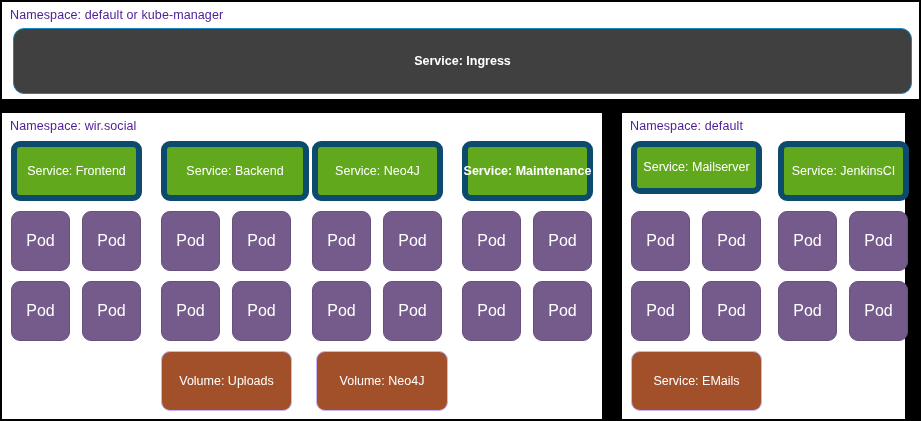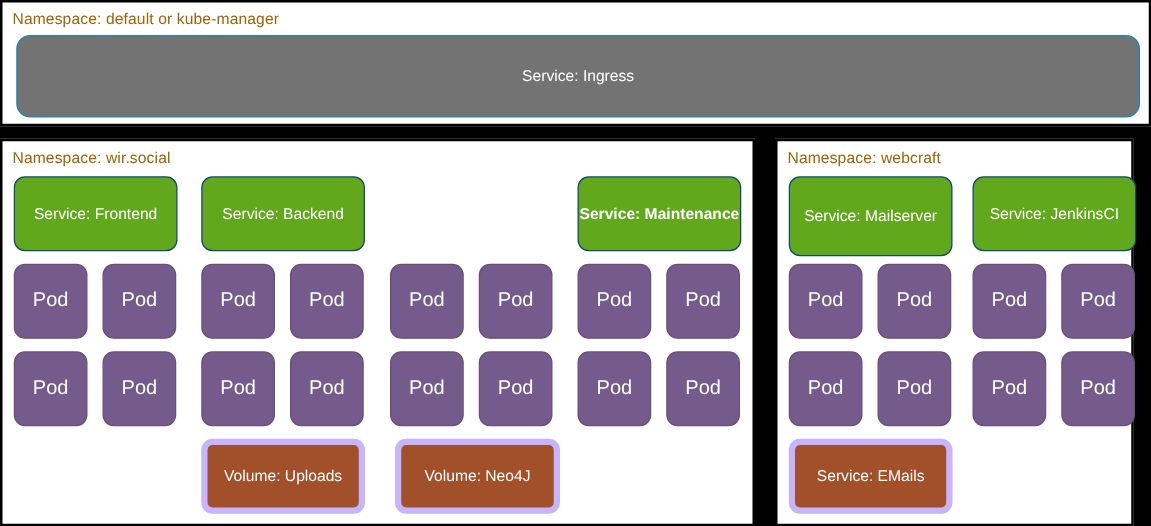--- a/index.html
+++ b/index.html
@@ -31,57 +31,58 @@
 
   #ns-top       { left: 0px;   top: 0px;   width: 921px; height: 101px; }
   #ns-wir       { left: 0px;   top: 111px; width: 604px; height: 310px; padding-left: 24px; }
   #ns-webcraft  { left: 620px; top: 111px; width: 287px; height: 310px; }
 
   .ns-label {
     position: absolute;
     left: 8px;
     top: 6px;
     font-size: 12.5px;
-    color: #a16207;
+    color: #4c1d95;
     white-space: nowrap;
     letter-spacing: 0.1px;
   }
 
   
   .node {
     position: absolute;
     box-sizing: border-box;
     border-radius: 9px;
     display: flex;
     align-items: center;
     justify-content: center;
     color: #ffffff;
     font-size: 12.5px;
     text-align: center;
     line-height: 1.2;
     white-space: nowrap;
   }
 
   .node.ingress {
-    background: #737373;
+    background: #404040;
     border: 1px solid #1b85bd;
     border-radius: 11px;
+    font-weight: bold;
   }
   .node.service {
     background: #61a81c;
-    border: 1px solid #0c4a6e;
+    border: 6px solid #0c4a6e;
   }
   .node.pod {
     background: #755a8c;
     border: 1px solid #68507d;
     font-size: 16px;
   }
   .node.volume {
     background: #a2502a;
-    border: 5px solid #c4b5fd;
+    border: 1px solid #c4b5fd;
   }
 
   
   #ingress-box {
     left: 11px;
     top: 26px;
     width: 899px;
     height: 66px;
   }
 </style>
@@ -97,44 +98,45 @@
 
   <div class="ns-panel" id="ns-wir">
     <div class="ns-label">Namespace: wir.social</div>
 
     <div class="node service" style="left:9px; top:28px; width:131px; height:60px;">Service: Frontend</div>
     <div class="node pod" style="left:9px; top:98px; width:59px; height:60px;">Pod</div>
     <div class="node pod" style="left:80px; top:98px; width:59px; height:60px;">Pod</div>
     <div class="node pod" style="left:9px; top:168px; width:59px; height:60px;">Pod</div>
     <div class="node pod" style="left:80px; top:168px; width:59px; height:60px;">Pod</div>
 
-    <div class="node service" style="left:159px; top:28px; width:131px; height:60px;text-align:center;">Service: Backend</div>
+    <div class="node service" style="left:159px; top:28px; width:148px; height:60px;text-align:center;">Service: Backend</div>
     <div class="node pod" style="left:159px; top:98px; width:59px; height:60px;">Pod</div>
     <div class="node pod" style="left:230px; top:98px; width:59px; height:60px;">Pod</div>
     <div class="node pod" style="left:159px; top:168px; width:59px; height:60px;">Pod</div>
     <div class="node pod" style="left:230px; top:168px; width:59px; height:60px;">Pod</div>
     <div class="node volume" style="left:159px; top:238px; width:131px; height:60px;">Volume: Uploads</div>
 
+    <div class="node service" style="left:310px; top:28px; width:131px; height:60px;">Service: Neo4J</div>
     <div class="node pod" style="left:310px; top:98px; width:59px; height:60px;">Pod</div>
     <div class="node pod" style="left:381px; top:98px; width:59px; height:60px;">Pod</div>
     <div class="node pod" style="left:310px; top:168px; width:59px; height:60px;">Pod</div>
     <div class="node pod" style="left:381px; top:168px; width:59px; height:60px;">Pod</div>
     <div class="node volume" style="left:314px; top:238px; width:132px; height:60px;">Volume: Neo4J</div>
 
     <div class="node service" style="left:460px; top:28px; width:131px; height:60px;font-weight:bold;">Service: Maintenance</div>
     <div class="node pod" style="left:460px; top:98px; width:59px; height:60px;">Pod</div>
     <div class="node pod" style="left:531px; top:98px; width:59px; height:60px;">Pod</div>
     <div class="node pod" style="left:460px; top:168px; width:59px; height:60px;">Pod</div>
     <div class="node pod" style="left:531px; top:168px; width:59px; height:60px;">Pod</div>
   </div>
 
   <div class="ns-panel" id="ns-webcraft">
-    <div class="ns-label">Namespace: webcraft</div>
+    <div class="ns-label">Namespace: default</div>
 
-    <div class="node service" style="left:9px; top:28px; width:131px; height:64px;">Service: Mailserver</div>
+    <div class="node service" style="left:9px; top:28px; width:131px; height:53px;">Service: Mailserver</div>
     <div class="node pod" style="left:9px; top:98px; width:59px; height:60px;">Pod</div>
     <div class="node pod" style="left:80px; top:98px; width:59px; height:60px;">Pod</div>
     <div class="node pod" style="left:9px; top:168px; width:59px; height:60px;">Pod</div>
     <div class="node pod" style="left:80px; top:168px; width:59px; height:60px;">Pod</div>
     <div class="node volume" style="left:9px; top:238px; width:131px; height:60px;">Service: EMails</div>
 
     <div class="node service" style="left:156px; top:28px; width:131px; height:60px;">Service: JenkinsCI</div>
     <div class="node pod" style="left:156px; top:98px; width:59px; height:60px;">Pod</div>
     <div class="node pod" style="left:227px; top:98px; width:59px; height:60px;">Pod</div>
     <div class="node pod" style="left:156px; top:168px; width:59px; height:60px;">Pod</div>

